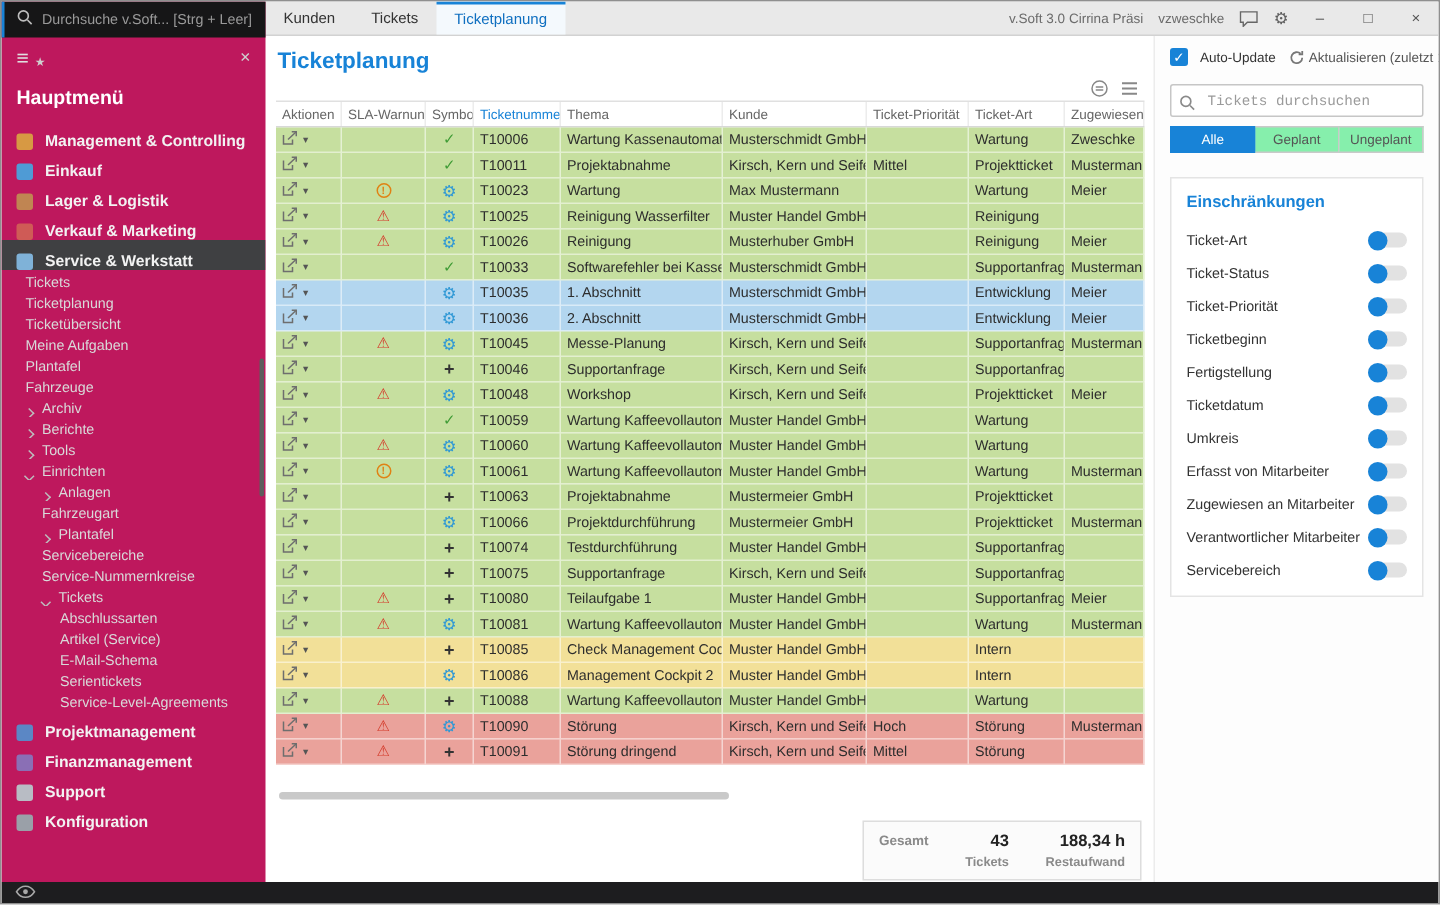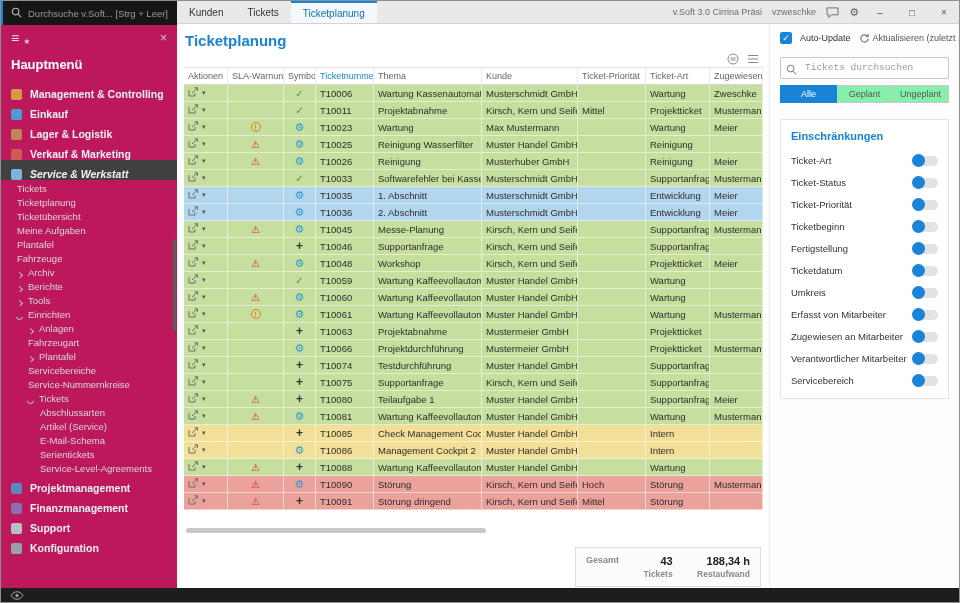--- a/index.html
+++ b/index.html
@@ -14,21 +14,21 @@
   .sb-search input { flex:1; background:transparent; border:none; outline:none; color:#a8a8a8; font-size:9.5px; }
   .sb-search input::placeholder { color:#9a9a9a; }
   .sb-toolbar { height:26px; display:flex; align-items:center; padding:0 10px; gap:4px; }
   .hamburger { font-size:14px; color:#e0e0e0; cursor:pointer; }
   .mini-star { font-size:8px; color:#cfcfcf; position:relative; top:3px; }
   .sb-close { margin-left:auto; font-size:12px; color:#cfcfcf; cursor:pointer; }
   .sb-title { font-size:13px; font-weight:bold; color:#fff; padding:6px 10px 8px 10px; }
   .sb-menu { flex:1; overflow:hidden; }
   .sb-item { display:flex; align-items:flex-end; cursor:pointer; white-space:nowrap; overflow:hidden; }
   .sb-item.top { height:20px; font-size:10.5px; font-weight:bold; color:#f2f2f2; padding-left:10px; gap:8px; }
-  .sb-item.top.active { background:#3f4042;font-style:italic; }
+  .sb-item.top.active { background:#3f4042; }
   .sb-item.lvl1 { height:14px; font-size:9.5px; color:#d9d9d9; padding-left:16px; }
   .sb-item.lvl2 { height:14px; font-size:9.5px; color:#d9d9d9; padding-left:27px; }
   .sb-item.lvl3 { height:14px; font-size:9.5px; color:#d9d9d9; padding-left:39px; }
   .sb-ico { width:11px; height:11px; border-radius:2px; flex-shrink:0; }
   .chev { width:5px; height:5px; border-right:1px solid #bdbdbd; border-bottom:1px solid #bdbdbd; display:inline-block; margin-right:6px; flex-shrink:0; }
   .chev.right { transform:rotate(-45deg); }
   .chev.down { transform:rotate(45deg); }
   .sb-scrollbar { position:absolute; right:1px; top:238px; width:3px; height:92px; background:#5d5d5d; border-radius:2px; }
 
   

